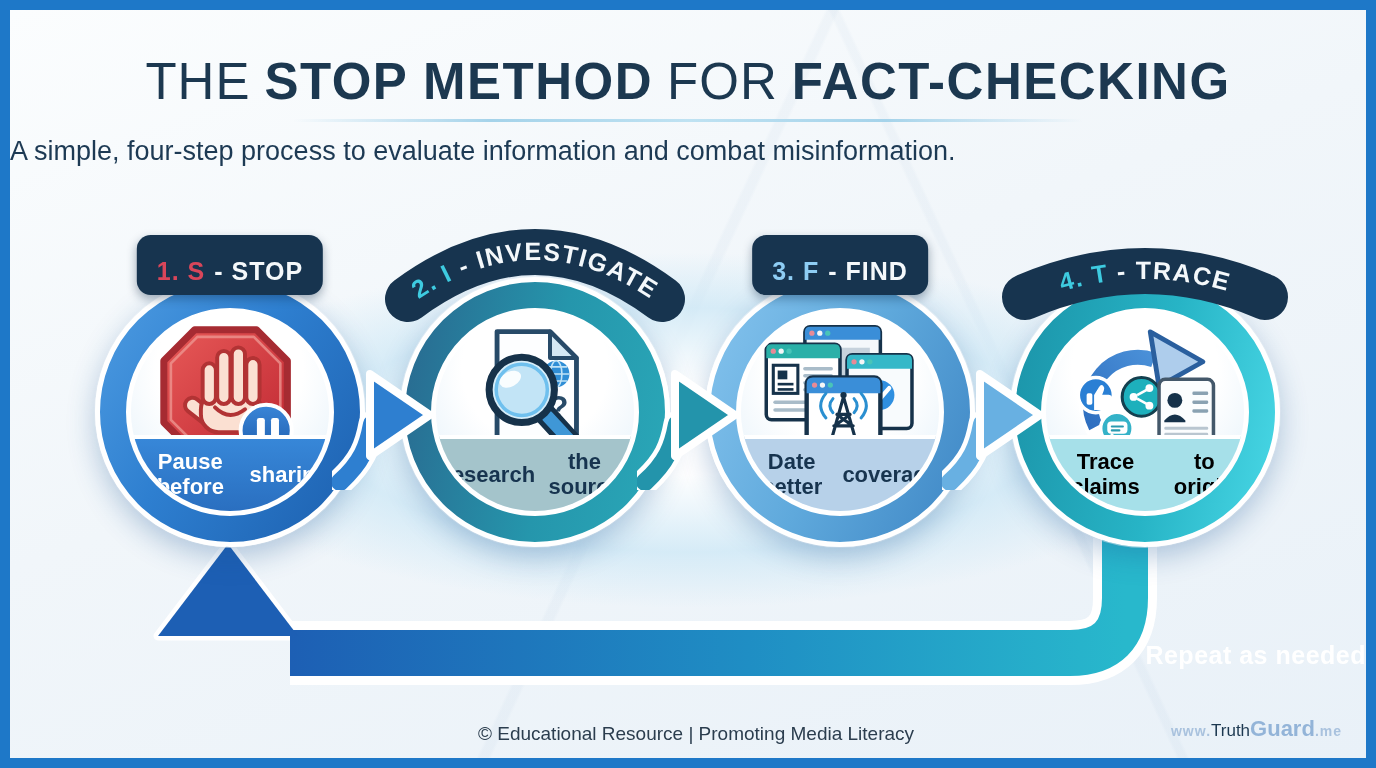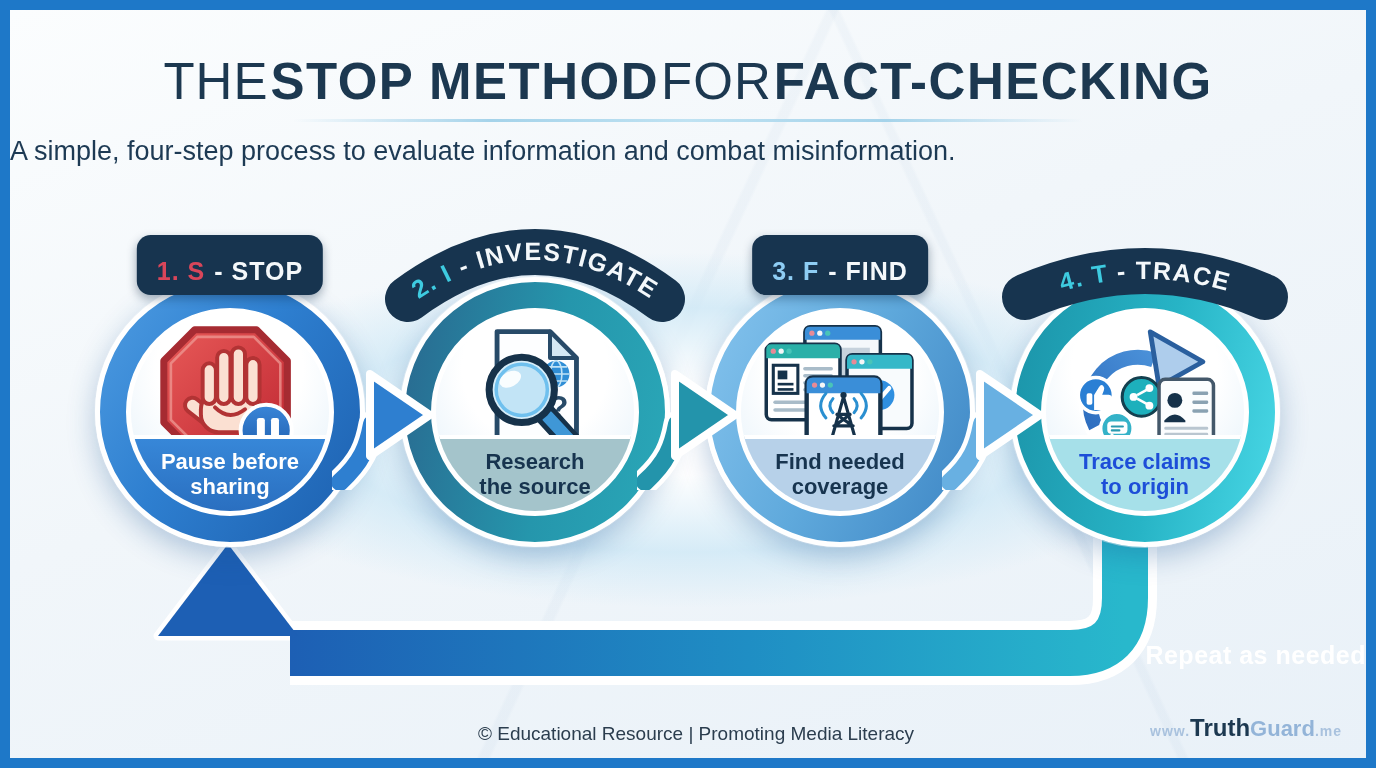--- a/index.html
+++ b/index.html
@@ -15,21 +15,21 @@
       linear-gradient(160deg, #fbfdfe 0%, #f1f6fa 45%, #e9f1f8 100%);
   }
 
   
   .title {
     position:absolute; top:42px; left:0; width:100%;
     text-align:center; font-size:51px; color:#1c3850; letter-spacing:1px;
     font-weight:400; white-space:nowrap;
   }
   .title b { font-weight:700; letter-spacing:1.5px; }
-  .title span { margin:0 1px; }
+  .title span { margin:0 7px; }
   .divider {
     position:absolute; top:109px; left:50%; transform:translateX(-50%);
     width:790px; height:3px; border-radius:2px;
     background:linear-gradient(90deg, rgba(160,210,235,0) 0%, #a5d3ea 25%, #bfe2f2 50%, #a5d3ea 75%, rgba(160,210,235,0) 100%);
   }
   .subtitle {
     position:absolute; top:126px; left:0; width:100%;
     font-size:27px; color:#1d3a54; font-weight:400;
   }
 
@@ -58,27 +58,27 @@
     border:5px solid #ffffff; overflow:hidden;
     background:radial-gradient(circle at 50% 28%, #ffffff 42%, #eaf4fb 78%, #d8ebf7 100%);
   }
   .step-icon {
     position:absolute; top:8px; left:50%; transform:translateX(-50%);
     width:150px; height:150px;
   }
   .caption-band {
     position:absolute; left:0; right:0; bottom:0; height:76px;
     border-top:4px solid #ffffff;
-    display:flex; flex-direction:column; align-items:center; justify-content:center;
+    display:flex; align-items:center; justify-content:center;
     font-size:22px; font-weight:700; line-height:1.12; text-align:center;
   }
   .band-1 { background:linear-gradient(#3787d8,#2a6fc0); color:#ffffff; }
   .band-2 { background:#a4c4cb; color:#17344f; }
   .band-3 { background:#b7d1e9; color:#17344f; }
-  .band-4 { background:#a6e0e9; color:#1d4ed8; }
+  .band-4 { background:#a6e0e9; color:#000000; }
 
   
   .badge {
     position:absolute; top:-42px; left:50%; transform:translateX(-50%);
     background:#17344f; border-radius:14px; padding:22px 20px 9px;
     white-space:nowrap; font-size:25px; font-weight:700; letter-spacing:1px;
     box-shadow:0 4px 10px rgba(15,40,70,.35); z-index:3;
   }
   .badge .badge-rest { color:#f4f8fb; margin-left:9px; }
   .badge-num-1 { color:#d9465a; }
@@ -101,21 +101,21 @@
     text-align:right; color:#ffffff; font-size:25px; font-weight:700; letter-spacing:.5px;
   }
 
   
   .footer-copy {
     position:absolute; bottom:13px; left:8px; width:100%;
     text-align:center; font-size:19px; color:#2b3d4e;
   }
   .brand { position:absolute; right:24px; bottom:16px; white-space:nowrap; }
   .brand .b-small { font-size:14px; font-weight:700; color:#a9c2de; letter-spacing:1px; }
-  .brand .b-dark  { font-size:24px; font-weight:700; color:#1c3850; }
+  .brand .b-dark  { font-size:17px; font-weight:400; color:#1c3850; }
   .brand .b-light { font-size:22px; font-weight:700; color:#93b4d8; }
 </style>
 </head>
 <body>
 
 <div class="canvas">
 
   <div class="title"><span>THE</span><b><span>STOP METHOD</span></b><span>FOR</span><b><span>FACT-CHECKING</span></b></div>
   <div class="divider"></div>
   <div class="subtitle">A simple, four-step process to evaluate information and combat misinformation.</div>
@@ -266,21 +266,21 @@
               <circle cx="70" cy="72.5" r="3" fill="#f5f6f7"></circle>
               <circle cx="79" cy="72.5" r="3" fill="#49c4b8"></circle>
             <g>
               <path d="M94,86 L81,132 M94,86 L107,132 M86.5,106 h15 M83,119 h22 M86.5,106 L104,119 M101.5,106 L84,119" fill="none" stroke="#16324a" stroke-width="3.6" stroke-linecap="round"></path>
               <circle cx="94" cy="84" r="3.6" fill="#16324a"></circle>
               <path d="M82,88 q-7,8 0,16 M74,82 q-12,14 0,28 M106,88 q7,8 0,16 M114,82 q12,14 0,28" fill="none" stroke="#2a8fd0" stroke-width="3.4" stroke-linecap="round"></path>
             </g>
           </g>
         </svg>
         <div class="caption-band band-3">
-          <span>Find needed</span>
+          <span>Date better</span>
           <span>coverage</span>
         </div>
       </div>
     </div>
   </div>
 
   <div class="step step-4">
     <svg class="badge-arc arc-4" viewBox="0 0 300 88">
       <defs>
           <path id="textArc4" d="M 30 78 Q 150 26 270 78"></path>

